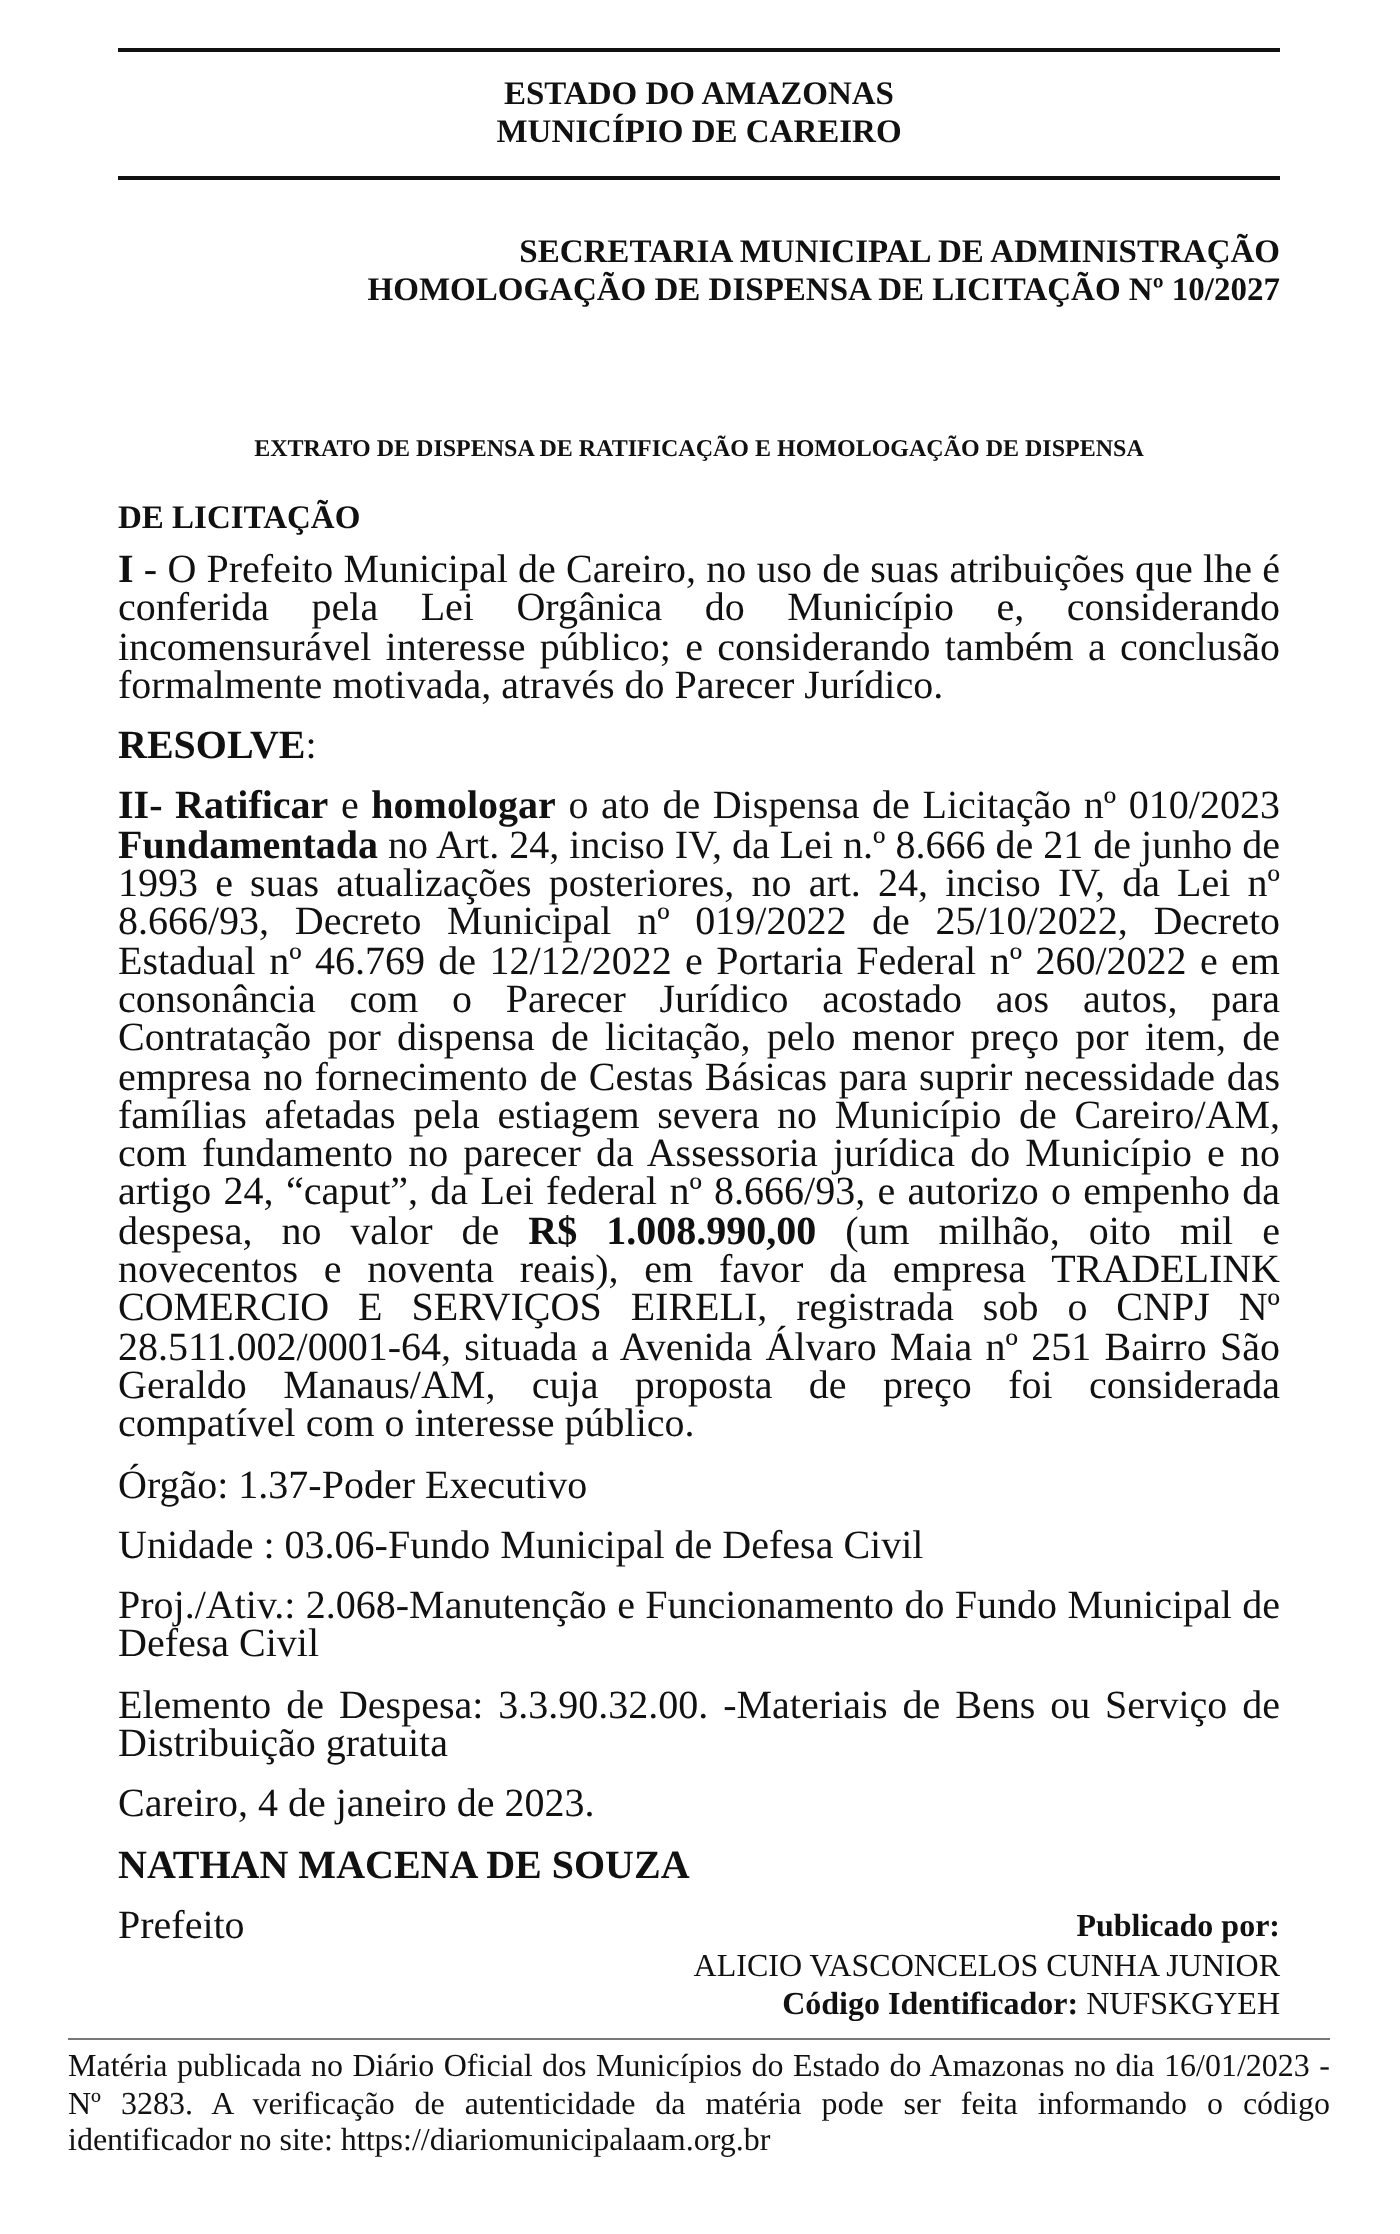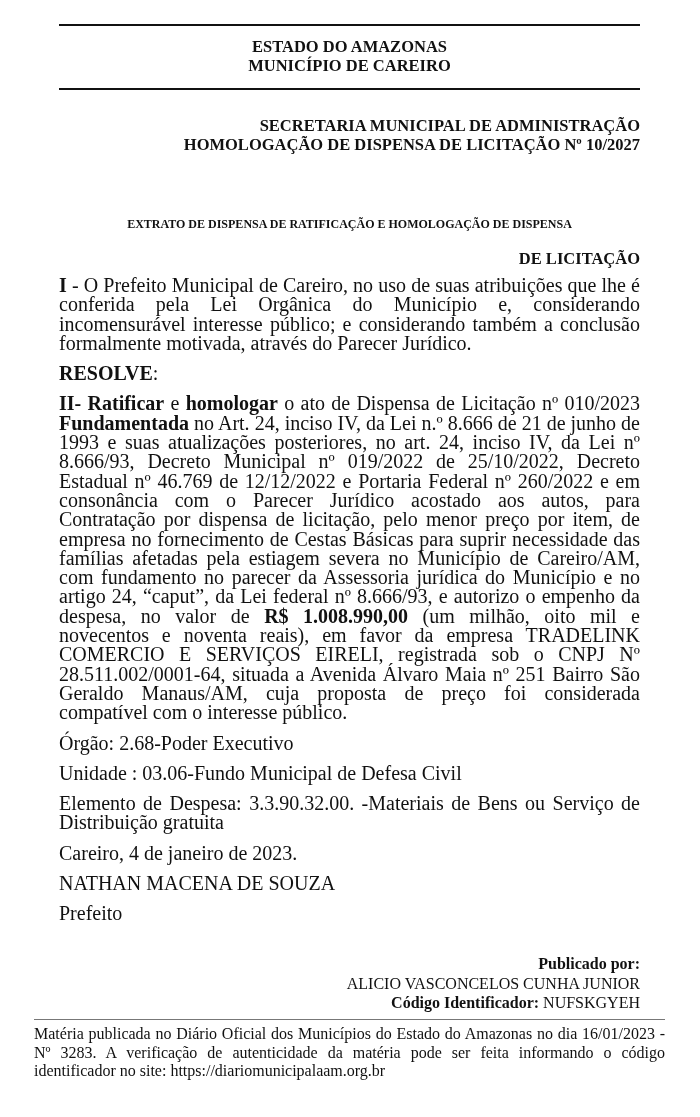--- a/index.html
+++ b/index.html
@@ -17,21 +17,21 @@
     .title-block {
       position: absolute; left: 59px; width: 581px; top: 117px;
       text-align: right; font-weight: bold; font-size: 16.5px; line-height: 18.5px;
     }
     .subtitle {
       position: absolute; left: 59px; width: 581px; top: 199px;
       text-align: center; font-weight: bold; font-size: 12px; line-height: 18.5px; margin-top: 16px;
     }
     .subtitle2 {
       position: absolute; left: 59px; width: 581px; top: 249px;
-      text-align: right; font-weight: bold; font-size: 16.5px; line-height: 19px;
+      text-align: left; font-weight: bold; font-size: 16.5px; line-height: 19px;
     }
     .body {
       position: absolute; left: 59px; width: 581px; top: 276px;
       font-size: 20px; line-height: 19.3px; text-align: justify;
     }
     .body p { margin: 0 0 11px 0; }
     .body b { font-weight: bold; }
     .pub {
       position: absolute; right: 60px; top: 954px; text-align: right;
       font-size: 16px; line-height: 19.5px;
@@ -58,25 +58,26 @@
   <div>HOMOLOGAÇÃO DE DISPENSA DE LICITAÇÃO Nº 10/2027</div>
 </div>
 
 <div class="subtitle">EXTRATO DE DISPENSA DE RATIFICAÇÃO E HOMOLOGAÇÃO DE DISPENSA</div>
 <div class="subtitle2">DE LICITAÇÃO</div>
 
 <div class="body">
   <p><b>I</b><span> - O Prefeito Municipal de Careiro, no uso de suas atribuições que lhe é conferida pela Lei Orgânica do Município e, considerando incomensurável interesse público; e considerando também a conclusão formalmente motivada, através do Parecer Jurídico.</span></p>
   <p><b>RESOLVE</b><span>:</span></p>
   <p><b>II- Ratificar</b><span> e </span><b>homologar</b><span> o ato de Dispensa de Licitação nº 010/2023 </span><b>Fundamentada</b><span> no Art. 24, inciso IV, da Lei n.º 8.666 de 21 de junho de 1993 e suas atualizações posteriores, no art. 24, inciso IV, da Lei nº 8.666/93, Decreto Municipal nº 019/2022 de 25/10/2022, Decreto Estadual nº 46.769 de 12/12/2022 e Portaria Federal nº 260/2022 e em consonância com o Parecer Jurídico acostado aos autos, para Contratação por dispensa de licitação, pelo menor preço por item, de empresa no fornecimento de Cestas Básicas para suprir necessidade das famílias afetadas pela estiagem severa no Município de Careiro/AM, com fundamento no parecer da Assessoria jurídica do Município e no artigo 24, “caput”, da Lei federal nº 8.666/93, e autorizo o empenho da despesa, no valor de </span><b>R$ 1.008.990,00</b><span> (um milhão, oito mil e novecentos e noventa reais), em favor da empresa TRADELINK COMERCIO E SERVIÇOS EIRELI, registrada sob o CNPJ Nº 28.511.002/0001-64, situada a Avenida Álvaro Maia nº 251 Bairro São Geraldo Manaus/AM, cuja proposta de preço foi considerada compatível com o interesse público.</span></p>
-  <p>Órgão: 2.68-Poder Executivo</p>
+  <p>Órgão: 1.37-Poder Executivo</p>
   <p>Unidade : 03.06-Fundo Municipal de Defesa Civil</p>
+  <p>Proj./Ativ.: 2.068-Manutenção e Funcionamento do Fundo Municipal de Defesa Civil</p>
   <p>Elemento de Despesa: 3.3.90.32.00. -Materiais de Bens ou Serviço de Distribuição gratuita</p>
   <p>Careiro, 4 de janeiro de 2023.</p>
-  <p style="font-weight:normal;">NATHAN MACENA DE SOUZA</p>
+  <p style="font-weight:bold;">NATHAN MACENA DE SOUZA</p>
   <p>Prefeito</p>
 </div>
 
 <div class="pub">
   <div><b>Publicado por:</b></div>
   <div>ALICIO VASCONCELOS CUNHA JUNIOR</div>
   <div><b>Código Identificador:</b><span> NUFSKGYEH</span></div>
 </div>
 
 <div class="rule-bottom"></div>

